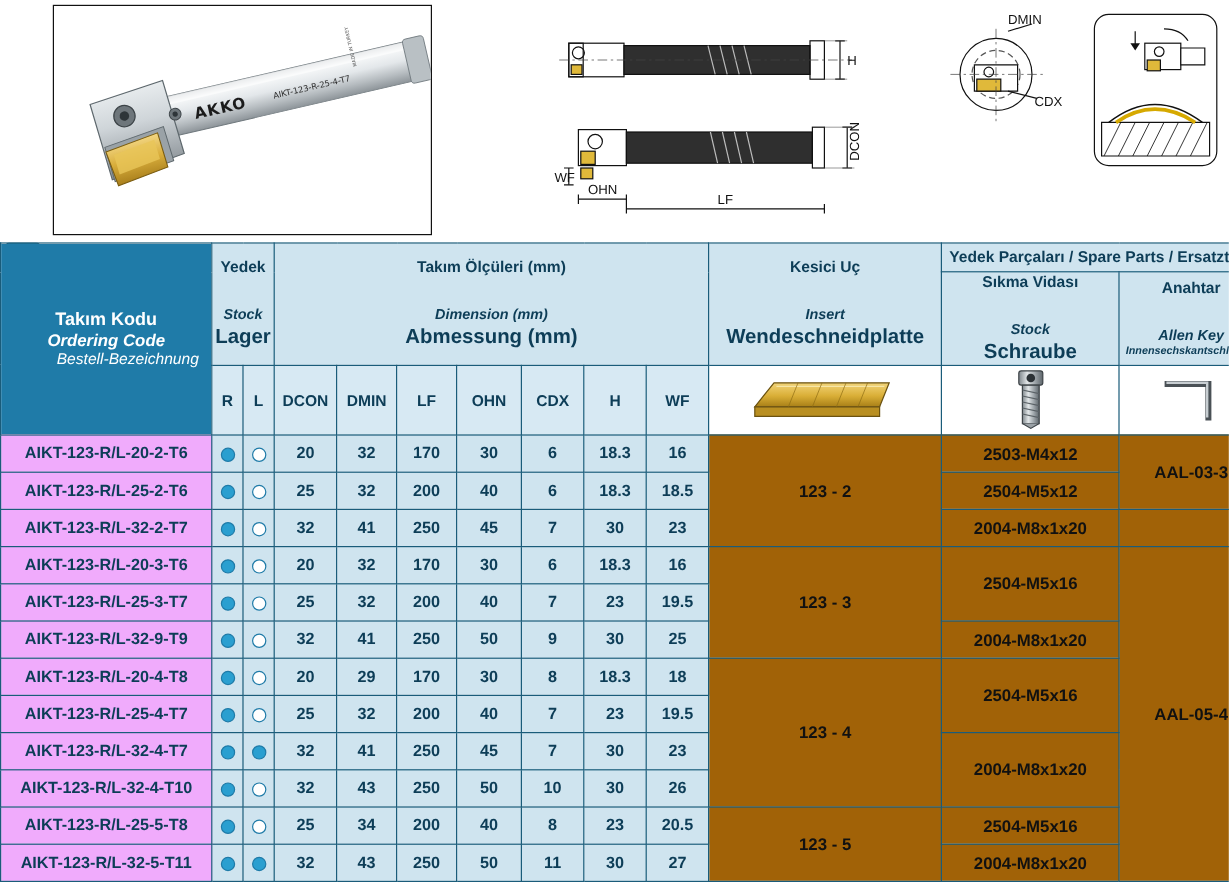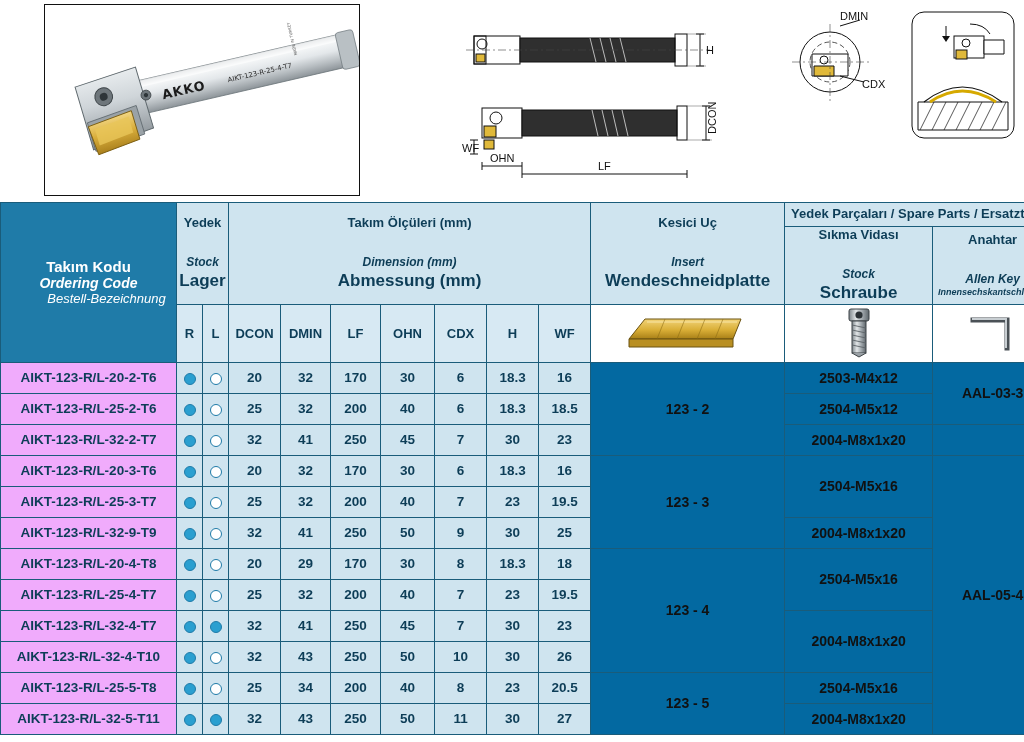--- a/index.html
+++ b/index.html
@@ -91,21 +91,21 @@
     white-space: nowrap;
   }
   .data-cell {
     background: #cfe4ef;
     color: #0d3d57;
     font-weight: bold;
     font-size: 13.5px;
     height: 31px;
   }
   .white-cell {
-    background: #0369a1;
+    background: #a16207;
     color: #111;
     font-weight: bold;
     font-size: 14px;
   }
   .dot-cell { background: #cfe4ef; }
 
   
   .dot {
     display: inline-block;
     width: 12px; height: 12px;

